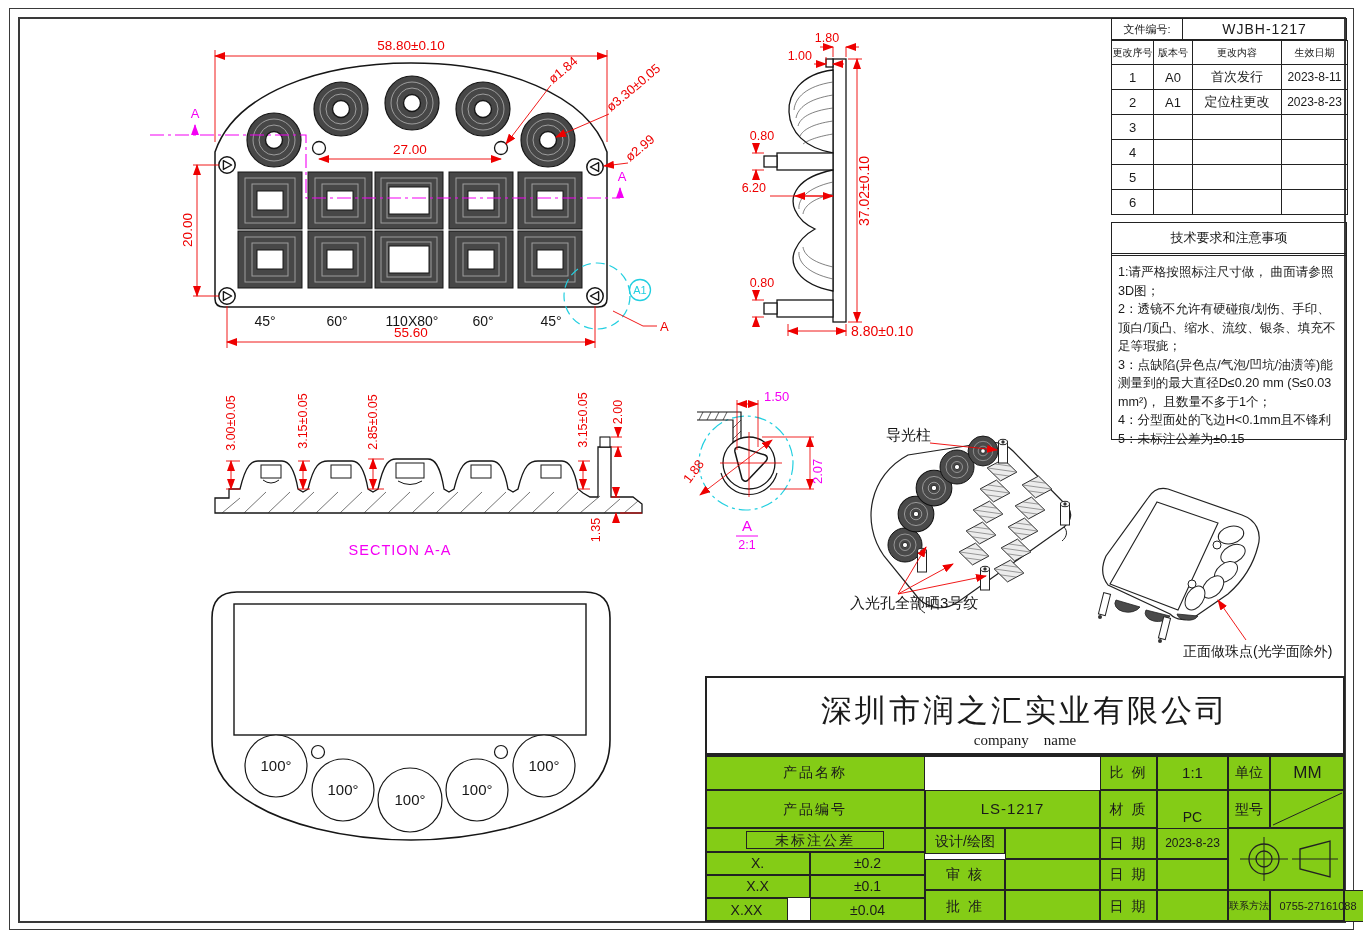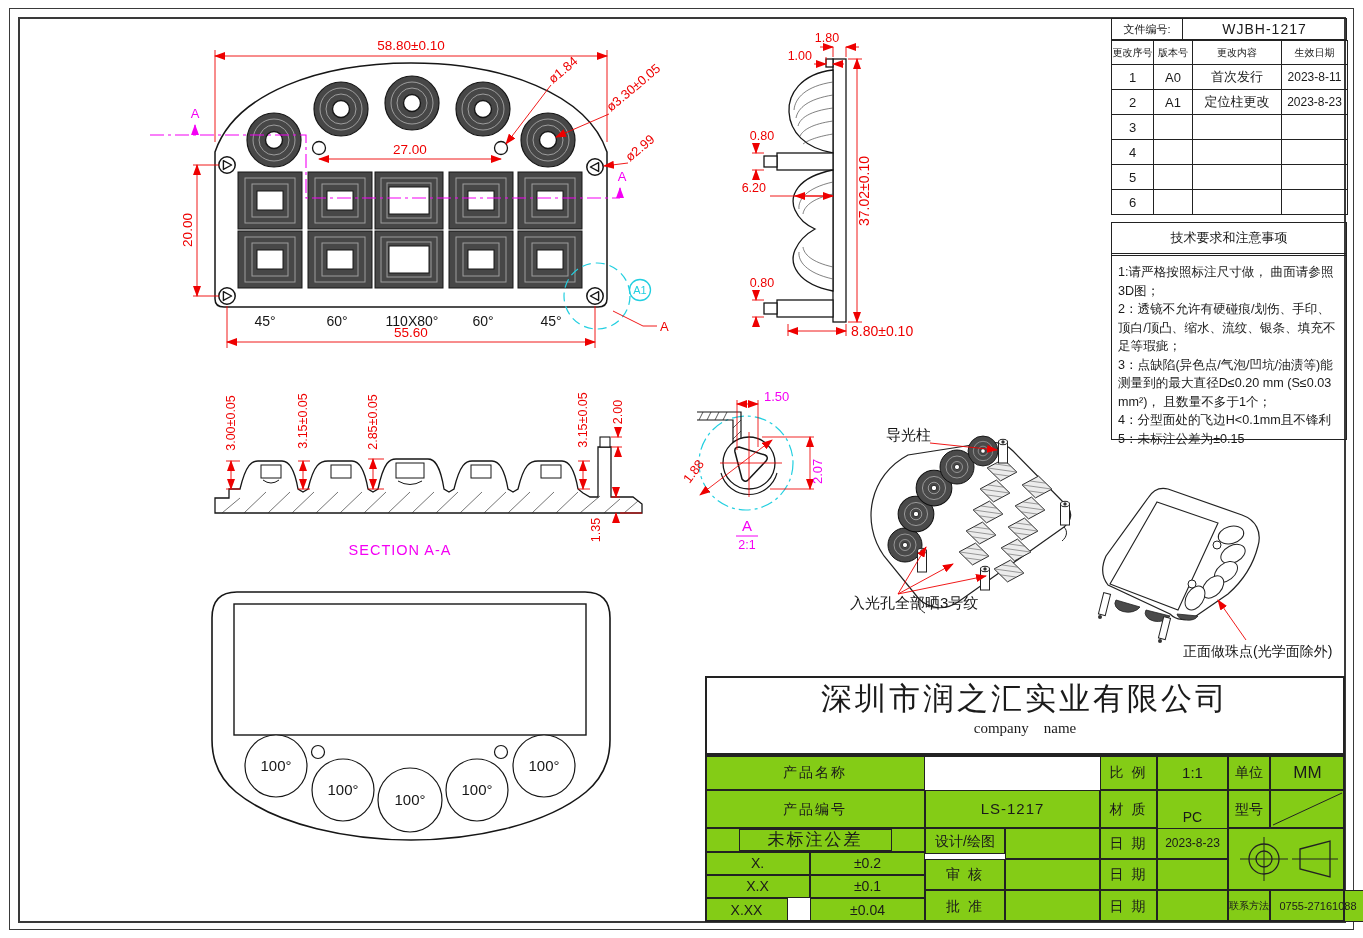--- a/index.html
+++ b/index.html
@@ -19,27 +19,27 @@
   table.rev tr.hd td{height:23px;font-size:10px;}
   table.rev tr.rw td{height:24px;font-size:13px;}
   table.rev td.no{font-size:15px;}
   
   .techbox{left:1111px;top:222px;width:236px;height:218px;border:1px solid #222;}
   .techbox .tt{height:30px;border-bottom:3px double #222;display:flex;align-items:center;justify-content:center;font-size:13px;}
   .techbox .bd{padding:7px 5px 0 6px;font-size:12.6px;line-height:18.5px;}
   .techbox .bd div{margin:0;}
   
   .companybox{left:705px;top:676px;width:640px;height:79px;border:2px solid #222;text-align:center;}
-  .companybox .cn{margin-top:0;font-family:"Liberation Serif",serif;font-size:31px;letter-spacing:3px;}
+  .companybox .cn{margin-top:12px;font-family:"Liberation Serif",serif;font-size:31px;letter-spacing:3px;}
   .companybox .en{font-family:"Liberation Serif",serif;font-size:15px;white-space:pre;}
   .tb-outline{left:705px;top:755px;width:640px;height:167px;border:2px solid #222;pointer-events:none;}
   .f14{font-size:14px;letter-spacing:2px;}
   .f15{font-size:15px;}
   .f12{font-size:12px;}
-  .tolhdr-in{border:1px solid #222;padding:0 28px;font-size:17px;letter-spacing:2px;}
+  .tolhdr-in{border:1px solid #222;padding:0 28px;font-size:14px;letter-spacing:2px;}
   .diag{position:absolute;inset:0;}
   svg text{font-family:"Liberation Sans",sans-serif;}
   .dwg{position:absolute;left:0;top:0;}
 </style>
 </head>
 <body>
 
 <div class="sheet">
   <div class="frame-outer abs"></div>
   <div class="frame-inner abs"></div>

